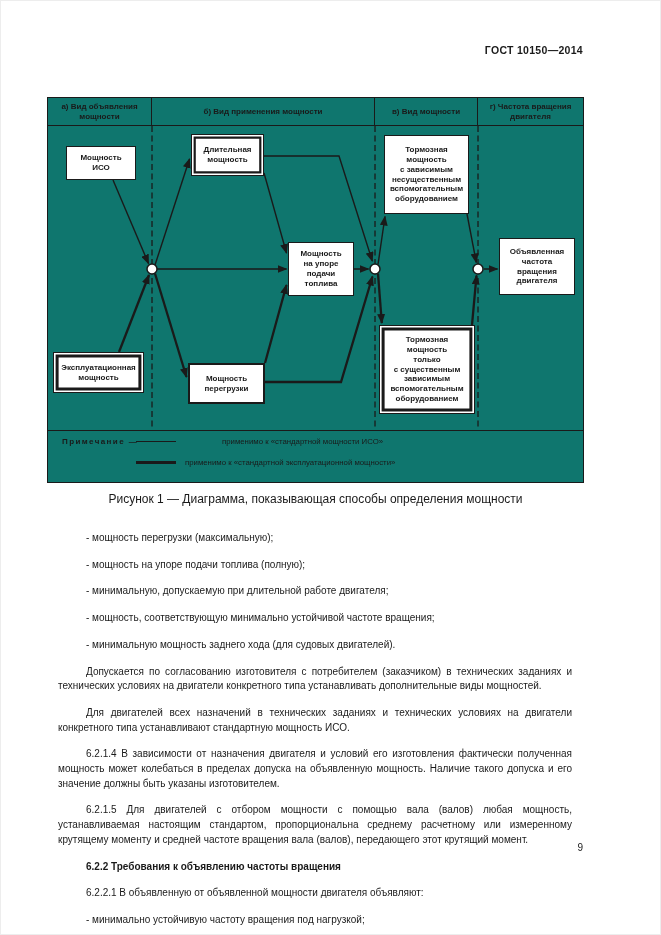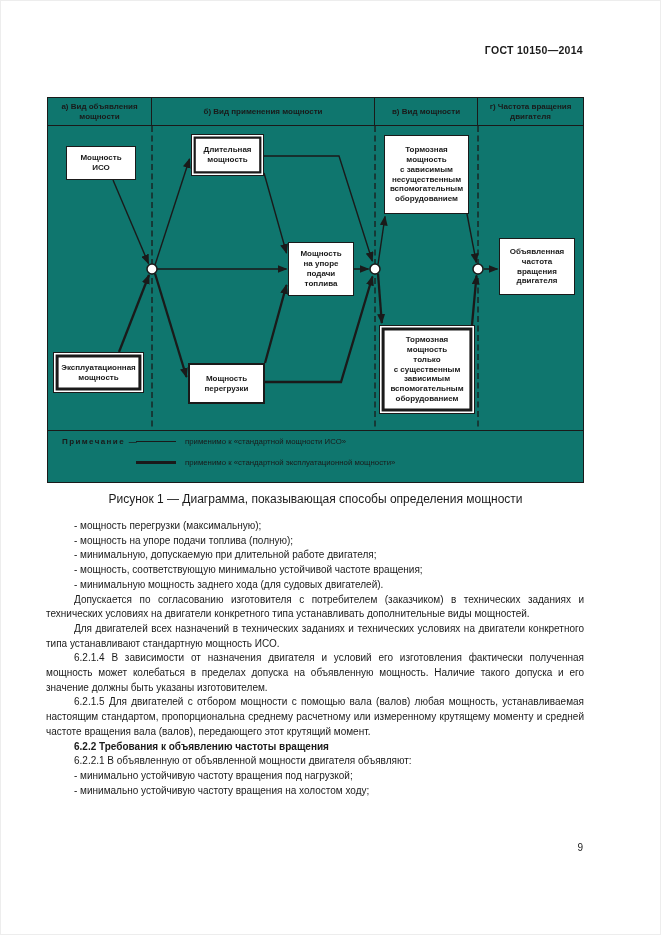--- a/index.html
+++ b/index.html
@@ -80,35 +80,35 @@
     border-top:1.4px solid #1a1a1a;box-sizing:border-box;
   }
   .leg-label{
     position:absolute;left:8px;top:6px;
     font-size:8px;font-weight:bold;letter-spacing:1.4px;margin-left:6px;
   }
   .leg-row{
     position:absolute;left:88px;display:flex;align-items:center;
     font-size:7.8px;
   }
-  .leg-row.r1{top:6px;}
+  .leg-row.r1{top:6px;gap:37px;}
   .leg-row.r2{top:27px;}
   .leg-line{display:inline-block;width:40px;background:#1a1a1a;margin-right:9px;}
   .leg-line.thin {height:1.5px;}
   .leg-line.thick{height:3px;}
   
   .caption{
     position:absolute;left:47px;top:492px;width:537px;
     text-align:center;font-size:12px;
   }
   .textblock{
     position:absolute;left:46px;top:519px;width:538px;
     font-size:10px;line-height:14.7px;text-align:justify;
   }
-  .textblock p{margin:0;text-indent:28px;}
+  .textblock p{margin:12px;text-indent:28px;}
   .textblock p.heading{font-weight:bold;text-align:left;}
 </style>
 </head>
 <body>
 
 <div class="page">
 
   <div class="doc-header">ГОСТ 10150—2014</div>
 
   <div class="figure">

